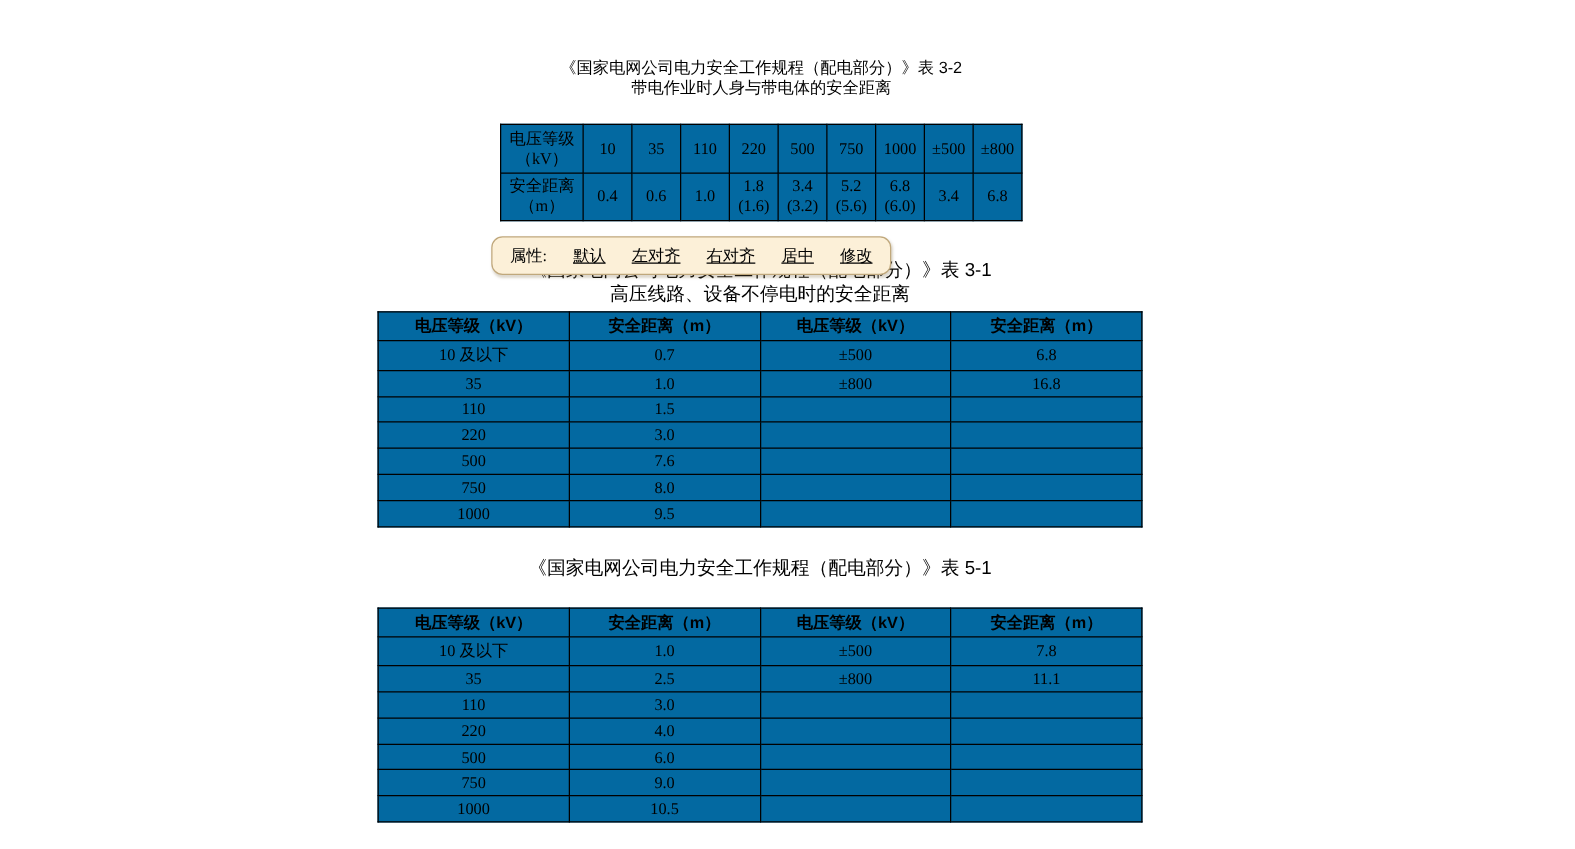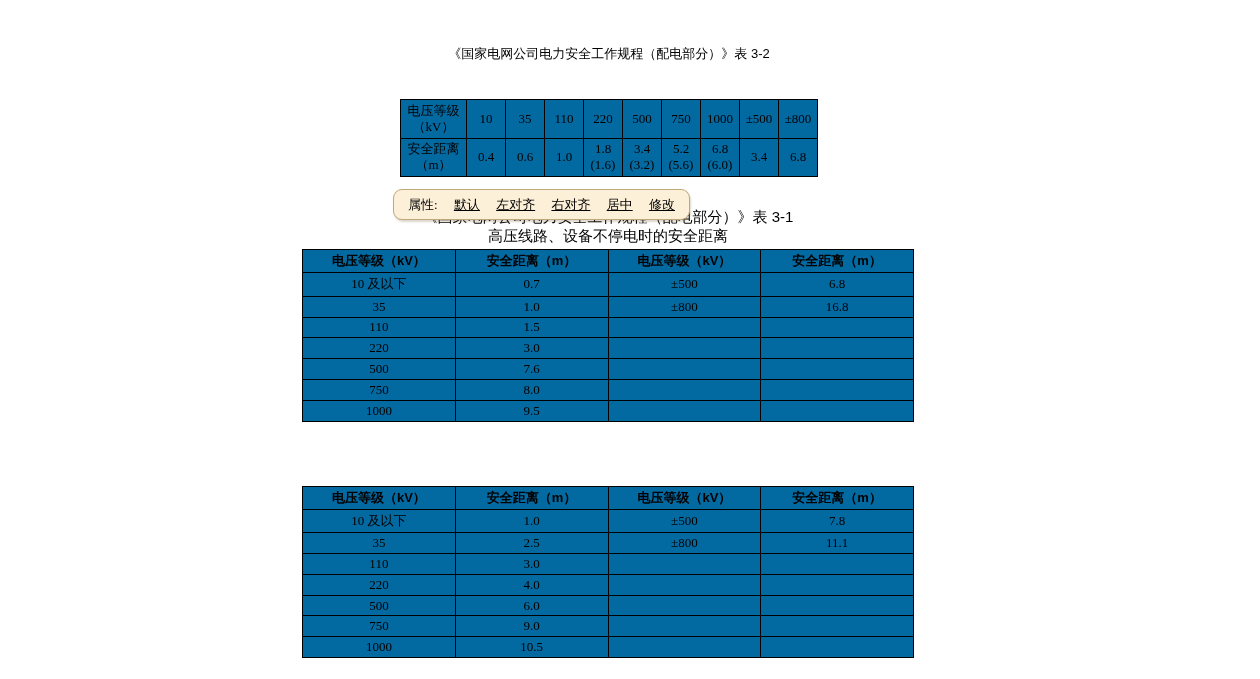--- a/index.html
+++ b/index.html
@@ -53,21 +53,21 @@
   .t31 { top: 249px; height: 173px; }
   .t51 { top: 486px; height: 172px; }
   .t4 tr.hdr td {
     font-weight: bold;
     font-family: "Liberation Sans", sans-serif;
   }
 
   
   .toolbar {
     position: absolute;
-    left: 393px; top: 189px; width: 297px; height: 31px;
+    left: 393px; top: 189px; width: 320px; height: 31px;
     z-index: 5;
     background: #fcf0d8;
     border: 1px solid #c0a87c;
     border-radius: 9px;
     box-shadow: 1px 2px 2px rgba(120, 100, 60, 0.25);
     display: flex;
     align-items: center;
     justify-content: space-between;
     padding: 0 14px;
     box-sizing: border-box;
@@ -80,20 +80,21 @@
     text-decoration: underline;
     cursor: pointer;
     white-space: nowrap;
   }
 </style>
 </head>
 <body>
 
 <div class="title t32-title">
   <div>《国家电网公司电力安全工作规程（配电部分）》表 3-2</div>
+  <div>带电作业时人身与带电体的安全距离</div>
 </div>
 
 <table class="tbl t32">
   <colgroup>
     <col class="c0">
       <col>
       <col>
       <col>
       <col>
       <col>
@@ -224,20 +225,21 @@
     <tr>
       <td>1000</td>
       <td>9.5</td>
       <td></td>
       <td></td>
     </tr>
   </tbody>
 </table>
 
 <div class="title t51-title">
+  <div>《国家电网公司电力安全工作规程（配电部分）》表 5-1</div>
 </div>
 
 <table class="tbl t4 t51">
   <tbody>
     <tr class="hdr">
       <td>电压等级（kV）</td>
       <td>安全距离（m）</td>
       <td>电压等级（kV）</td>
       <td>安全距离（m）</td>
     </tr>

